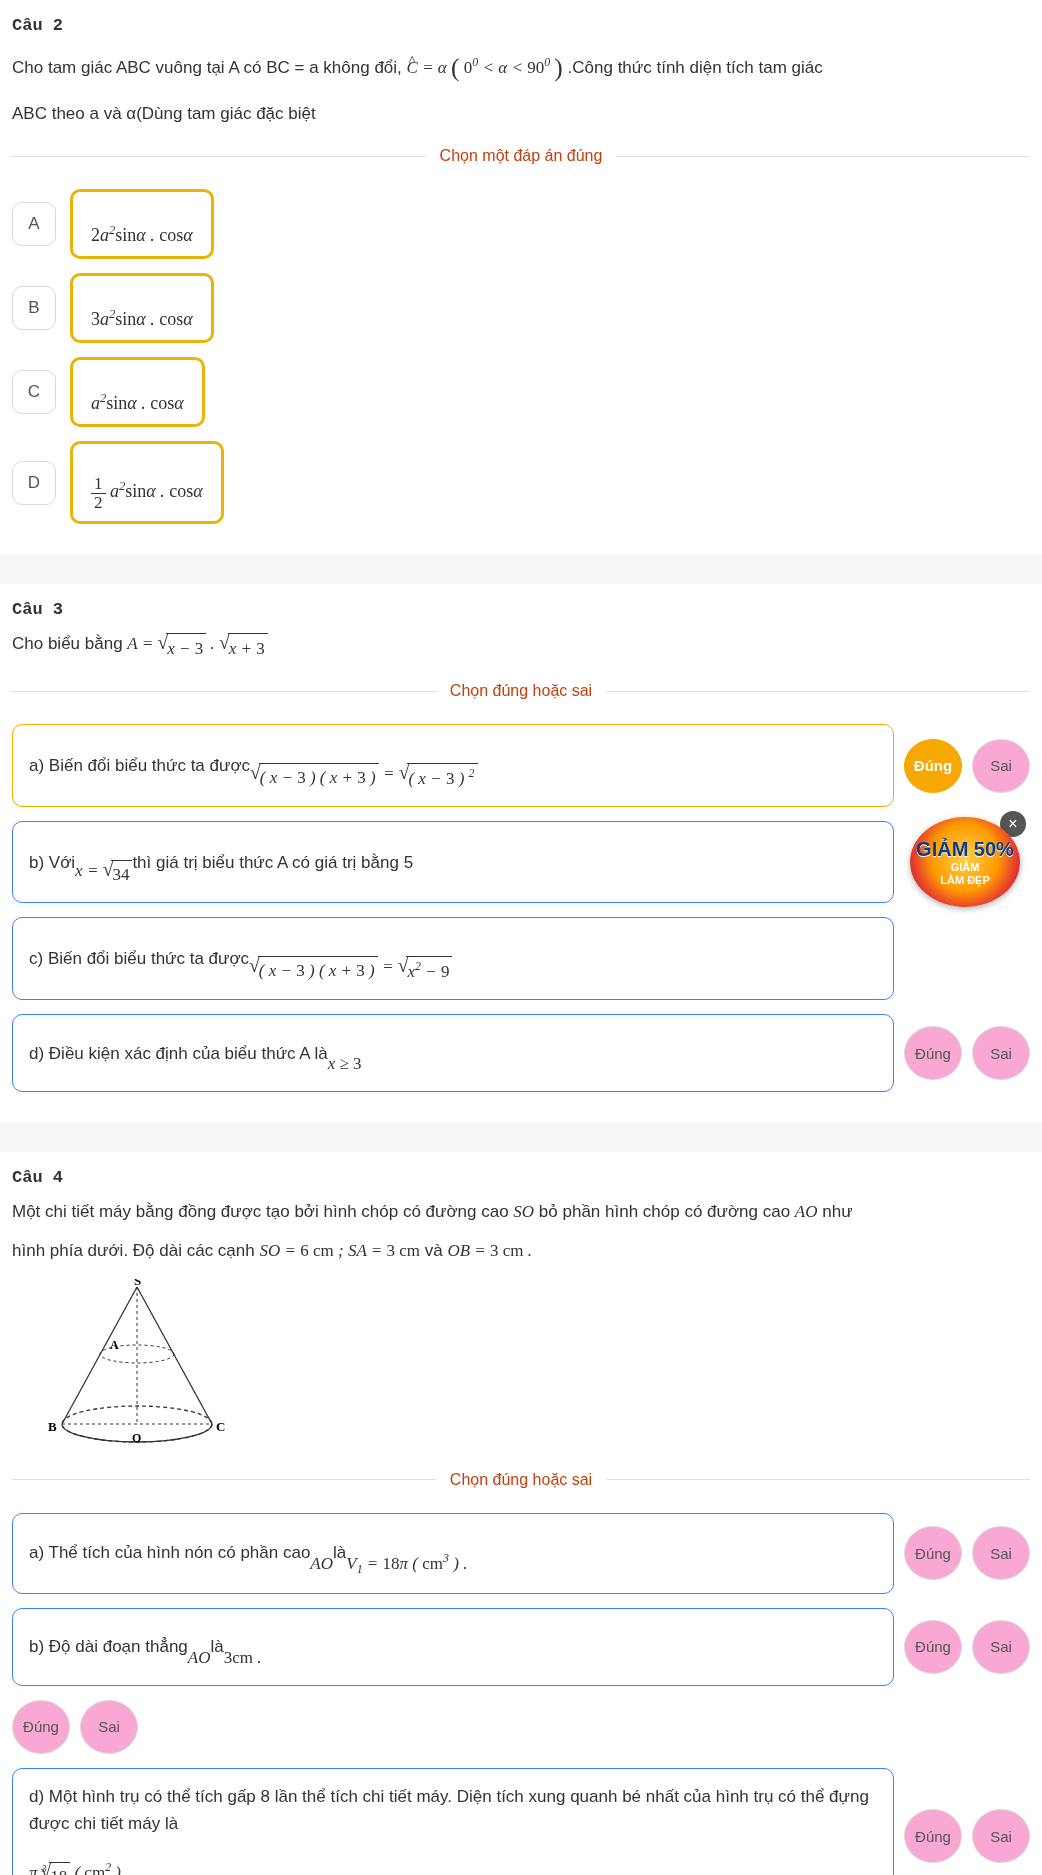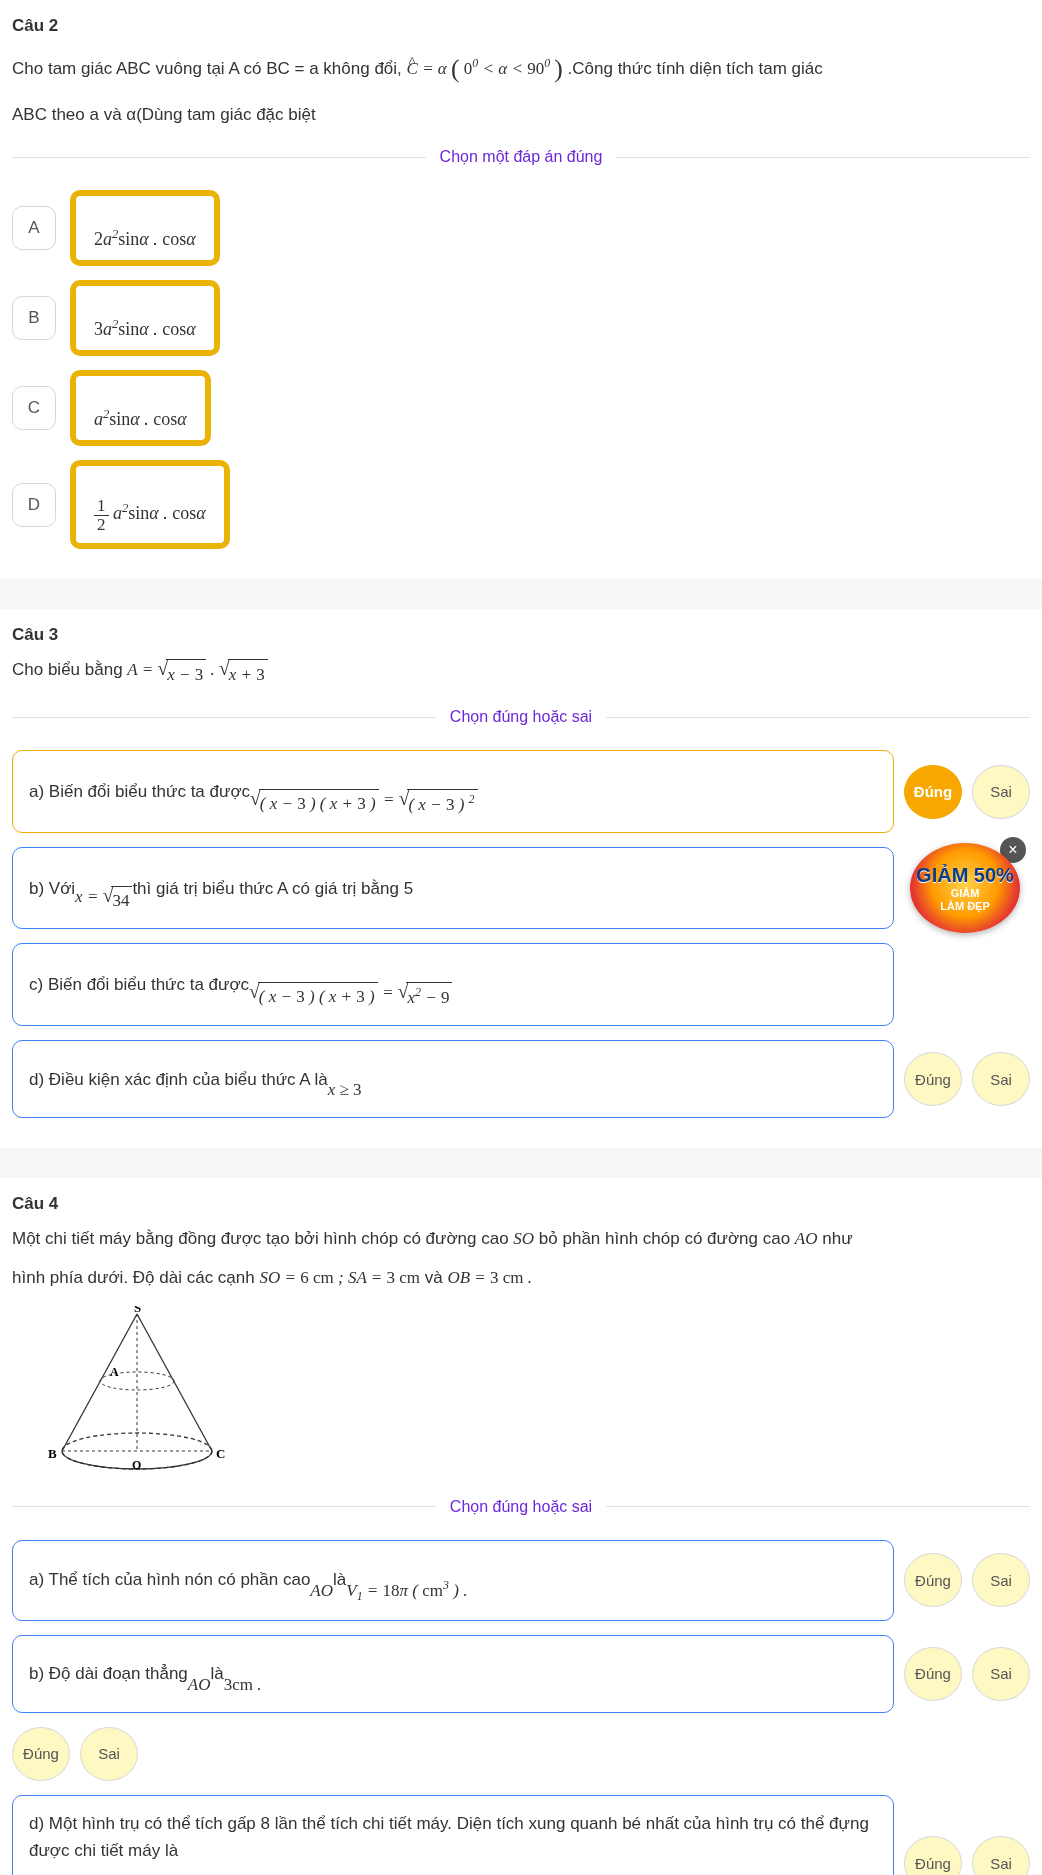--- a/index.html
+++ b/index.html
@@ -1,29 +1,29 @@
 <!DOCTYPE html>
 <html><head>
 <meta charset="utf-8">
 <style>
 * { box-sizing: border-box; margin: 0; padding: 0; }
 body { font-family: Arial, sans-serif; font-size: 16px; color: #333; background: #f5f6f8; width: 1042px; }
 .section { background: #fff; padding: 16px 12px; margin-bottom: 30px; }
-.q-title { font-weight: bold; font-size: 17px; margin-bottom: 10px; color: #333; }
+.q-title { font-weight: bold; font-size: 17px; margin-bottom: 10px; color: #333; font-family: Liberation Mono, monospace; }
 .q-text { font-size: 17px; line-height: 1.8; margin-bottom: 8px; color: #333; }
 .divider-row { display: flex; align-items: center; margin: 18px 0 24px; }
 .divider-line { flex: 1; height: 1px; background: #e0e0e0; }
-.divider-text { padding: 0 14px; color: #6d28d9; font-size: 16px; }
+.divider-text { padding: 0 14px; color: #c2410c; font-size: 16px; }
 .mc-row { display: flex; align-items: center; margin-bottom: 14px; }
 .mc-letter { width: 44px; height: 44px; border: 1px solid #d8d8d8; border-radius: 10px; display: flex; align-items: center; justify-content: center; font-size: 17px; color: #555; margin-right: 14px; cursor: pointer; }
-.mc-box { min-width: 120px; padding: 10px 18px; border: 6px solid #eab308; border-radius: 10px; font-size: 18px; display: flex; align-items: center; }
+.mc-box { min-width: 120px; padding: 10px 18px; border: 3px solid #eab308; border-radius: 10px; font-size: 18px; display: flex; align-items: center; }
 .tf-row { display: flex; align-items: stretch; margin-bottom: 14px; gap: 10px; position: relative; }
 .tf-text { flex: 1; border: 1px solid #3b82f6; border-radius: 10px; padding: 14px 16px; font-size: 17px; line-height: 1.6; display: flex; align-items: center; flex-wrap: wrap; }
 .tf-text.selected { border-color: #f0ad00; }
-.tf-btn { width: 58px; height: 54px; border: 1px solid #d8d8d8; border-radius: 50%; display: flex; align-items: center; justify-content: center; font-size: 15px; color: #555; cursor: pointer; background: #fef9c3; align-self: center; }
+.tf-btn { width: 58px; height: 54px; border: 1px solid #d8d8d8; border-radius: 50%; display: flex; align-items: center; justify-content: center; font-size: 15px; color: #555; cursor: pointer; background: #f9a8d4; align-self: center; }
 .tf-btn.active { background: #f7a800; border-color: #f7a800; color: #fff; font-weight: bold; }
 .math { font-family: 'Times New Roman', serif; font-style: italic; margin-top: 21px; }
 .mathup { font-style: normal; }
 sup { font-size: 0.7em; }
 .frac { display: inline-flex; flex-direction: column; align-items: center; vertical-align: middle; font-size: 0.95em; line-height: 1; }
 .frac .fn { border-bottom: 1px solid #333; padding: 0 3px; }
 .frac .fd { padding: 0 3px; }
 .sqrt { display: inline-flex; align-items: flex-start; }
 .sqrt .rad { font-size: 1.15em; line-height: 1; }
 .sqrt .arg { border-top: 1.2px solid #333; padding: 0 3px 0 1px; margin-left: -2px; }

